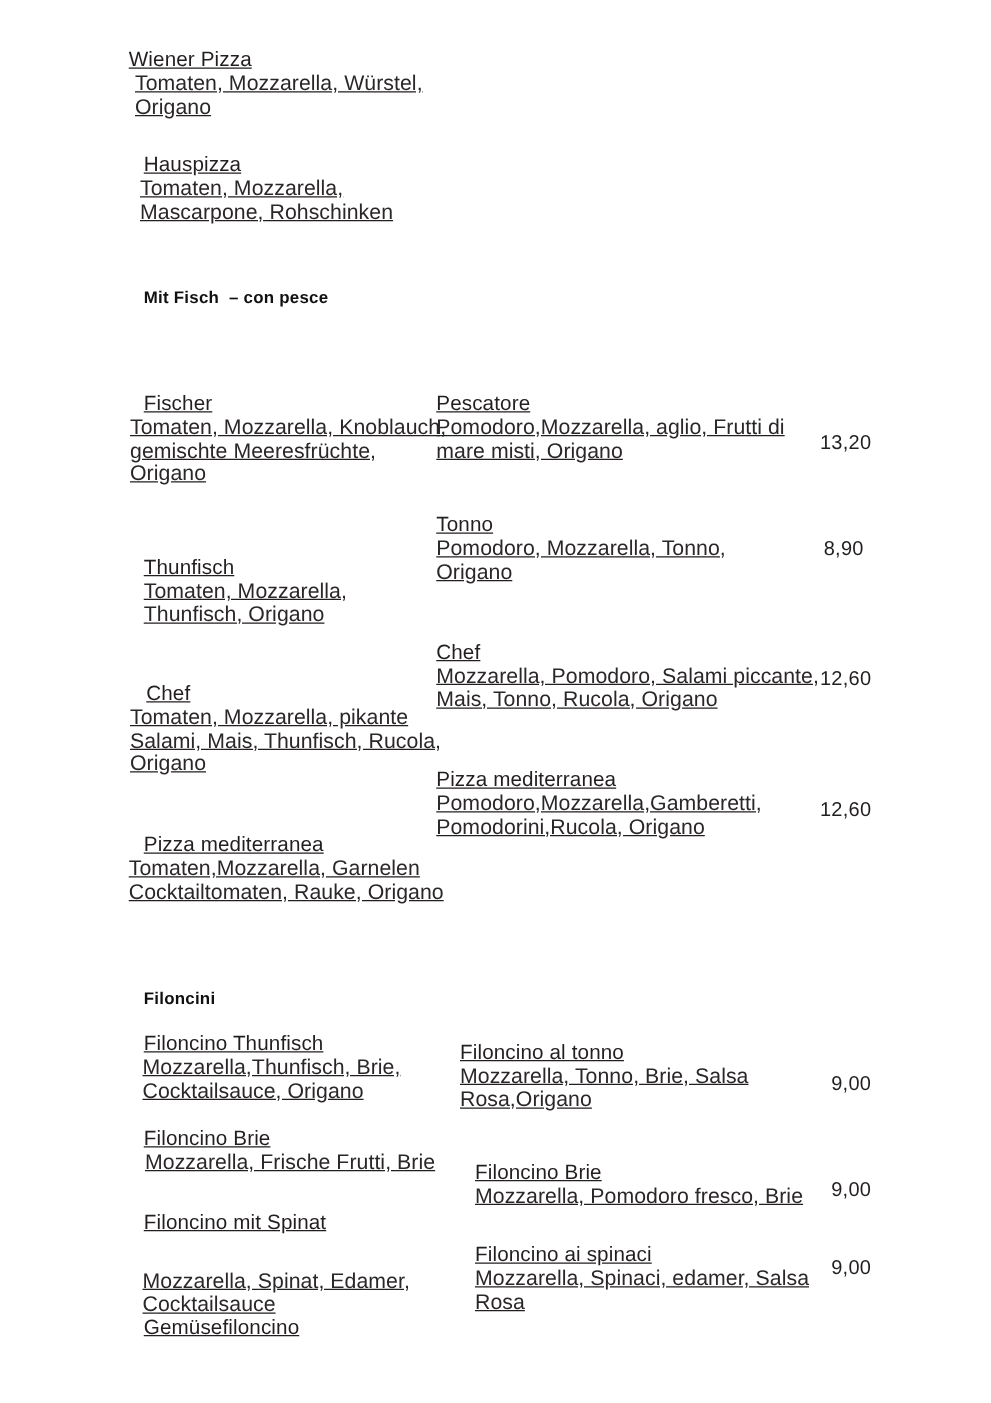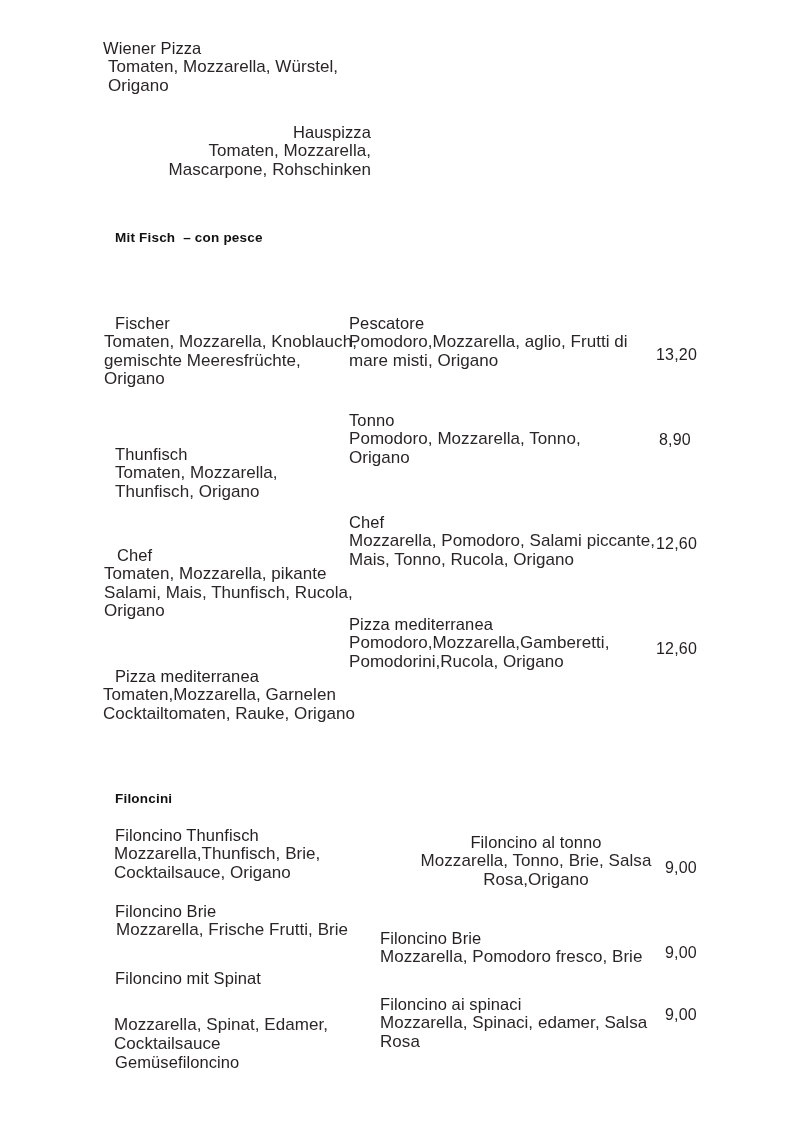--- a/index.html
+++ b/index.html
@@ -52,36 +52,36 @@
   }
   .price {
     font-size: 16px;
     line-height: 20px;
     font-weight: 400;
     color: #231f20;
     letter-spacing: 0.2px;
   }
 
   
-  .item { position: absolute; }
+  .item { position: absolute; text-decoration: underline; }
   .item .name, .item .desc { position: static; }
   .item .desc { display: block; }
 </style>
 </head>
 <body>
 
 <div class="page">
 
   <div class="item" style="left:103px; top:38px; width:240px;">
     <div class="name">Wiener Pizza</div>
     <div class="desc" style="margin-left:5px;">Tomaten, Mozzarella, Würstel,
 Origano</div>
   </div>
 
-  <div class="item" style="left:131px; top:122px; width:240px;text-align:right;">
+  <div class="item" style="left:115px; top:122px; width:240px;">
     <div class="name">Hauspizza</div>
     <div class="desc" style="margin-left:-3px;">Tomaten, Mozzarella,
 Mascarpone, Rohschinken</div>
   </div>
 
   <div class="blk section-head" style="left:115px; top:229px;">Mit Fisch  – con pesce</div>
 
   <div class="item" style="left:115px; top:313px; width:245px;">
     <div class="name">Fischer</div>
     <div class="desc" style="margin-left:-11px;">Tomaten, Mozzarella,
@@ -155,21 +155,21 @@
     <div class="name">Filoncino mit Spinat</div>
     <div class="desc" style="margin-left:-1px;margin-top:28px;">Mozzarella, Spinat, Edamer,
 Cocktailsauce</div>
   </div>
 
   <div class="item" style="left:115px; top:1052px; width:250px;">
     <div class="name">Gemüsefiloncino</div>
     <div class="desc"></div>
   </div>
 
-  <div class="item" style="left:396px; top:832px; width:280px;text-align:center;">
+  <div class="item" style="left:368px; top:832px; width:280px;">
     <div class="name">Filoncino al tonno</div>
     <div class="desc">Mozzarella, Tonno, Brie, Salsa
 Rosa,Origano</div>
   </div>
   <div class="blk price" style="left:665px; top:858px;">9,00</div>
 
   <div class="item" style="left:380px; top:928px; width:290px;">
     <div class="name">Filoncino Brie</div>
     <div class="desc">Mozzarella, Pomodoro fresco, Brie</div>
   </div>

